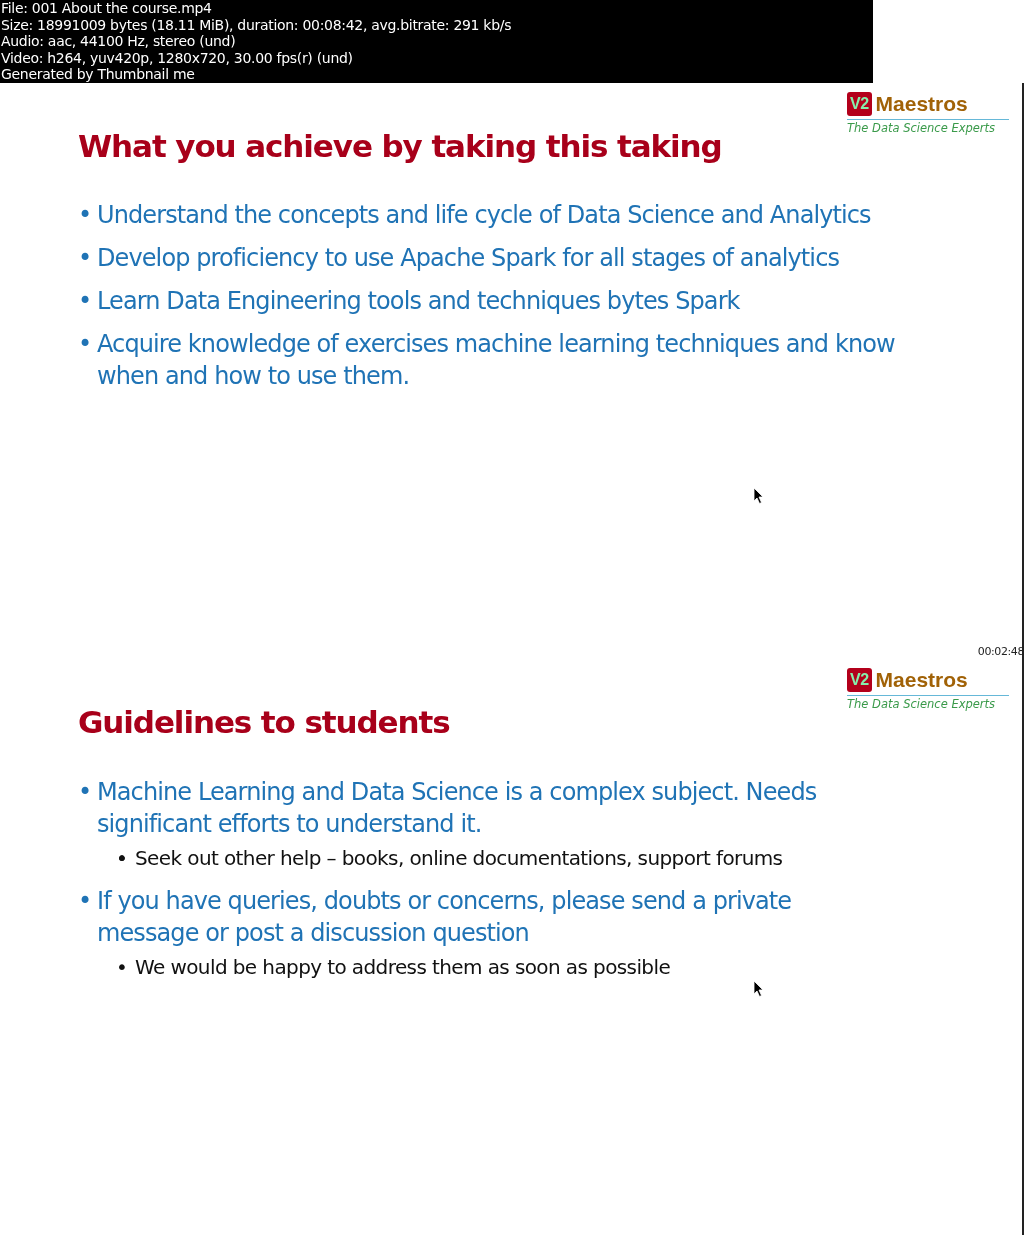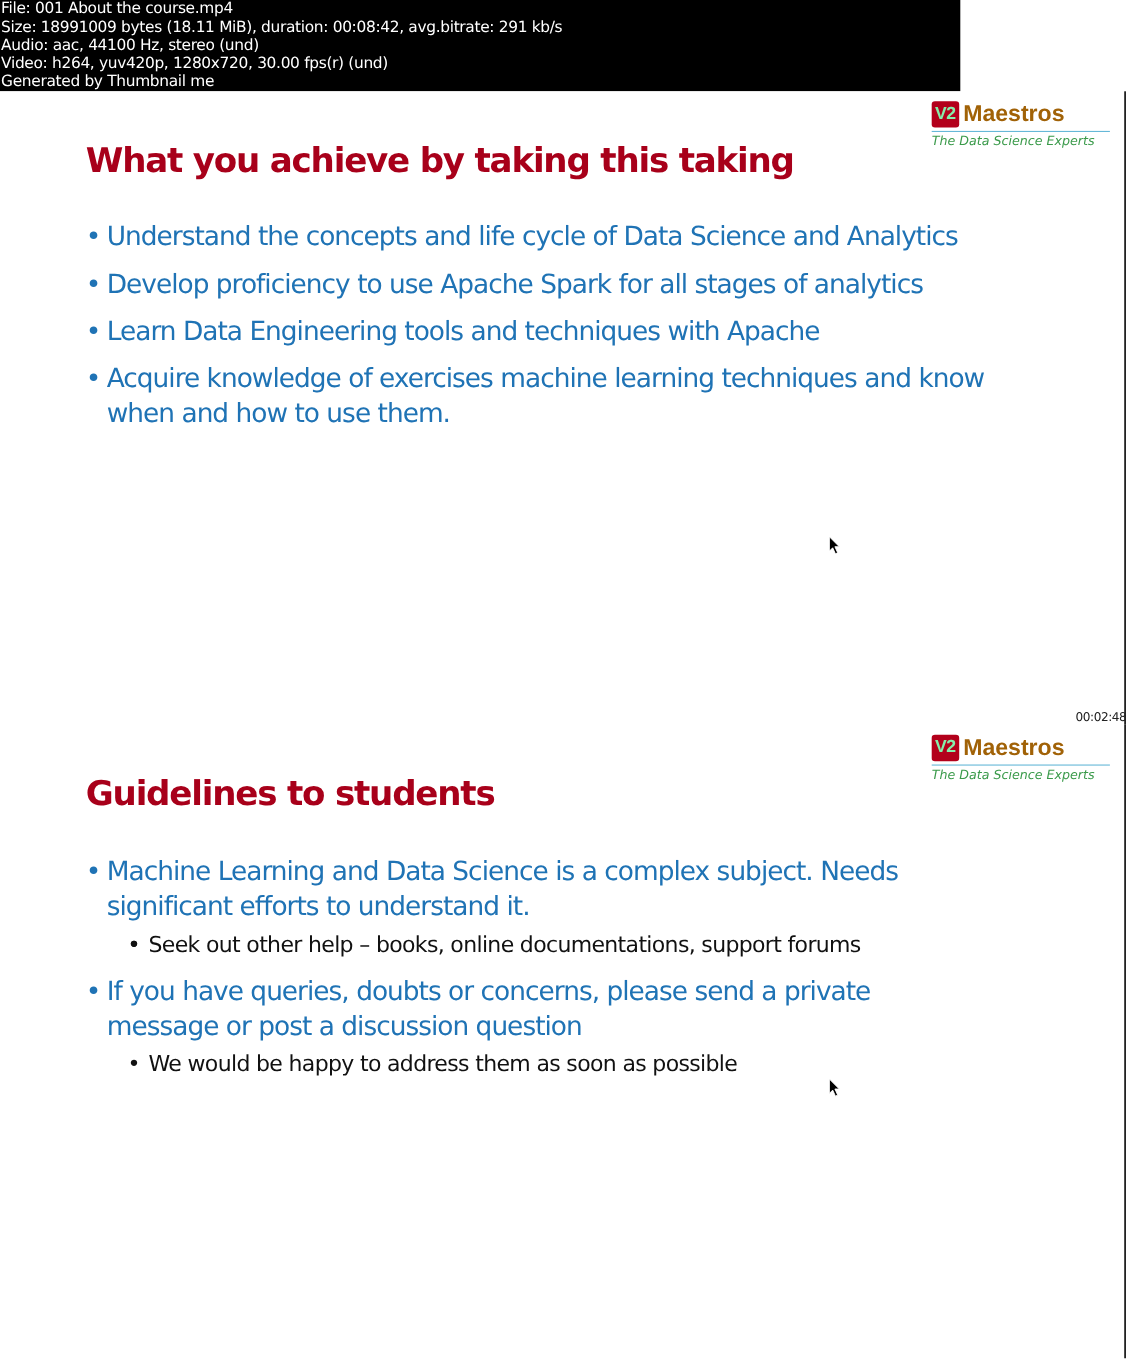--- a/index.html
+++ b/index.html
@@ -173,21 +173,21 @@
     </div>
     <div class="logo-rule"></div>
     <div class="logo-tag">The Data Science Experts</div>
   </div>
 
   <div class="slide-title">What you achieve by taking this taking</div>
 
   <ul class="bullets">
     <li class="b1"><span class="dot">•</span><span>Understand the concepts and life cycle of Data Science and Analytics</span></li>
     <li class="b1"><span class="dot">•</span><span>Develop proficiency to use Apache Spark for all stages of analytics</span></li>
-    <li class="b1"><span class="dot">•</span><span>Learn Data Engineering tools and techniques with Apache</span></li>
+    <li class="b1"><span class="dot">•</span><span>Learn Data Engineering tools and techniques bytes Spark</span></li>
     <li class="b1" style="width:800px"><span class="dot">•</span><span>Acquire knowledge of exercises machine learning techniques and know when and how to use them.</span></li>
   </ul>
 
   <svg class="cursor cursor-1" viewBox="0 0 12 18">
     <path d="M1 1 L1 14 L4 11 L6.5 16.5 L8.5 15.5 L6 10 L10 10 Z" fill="#000" stroke="#fff" stroke-width="0.8"></path>
   </svg>
 </div>
 <div class="timestamp ts-1">00:02:48</div>
 
 <div class="frame frame-2">

